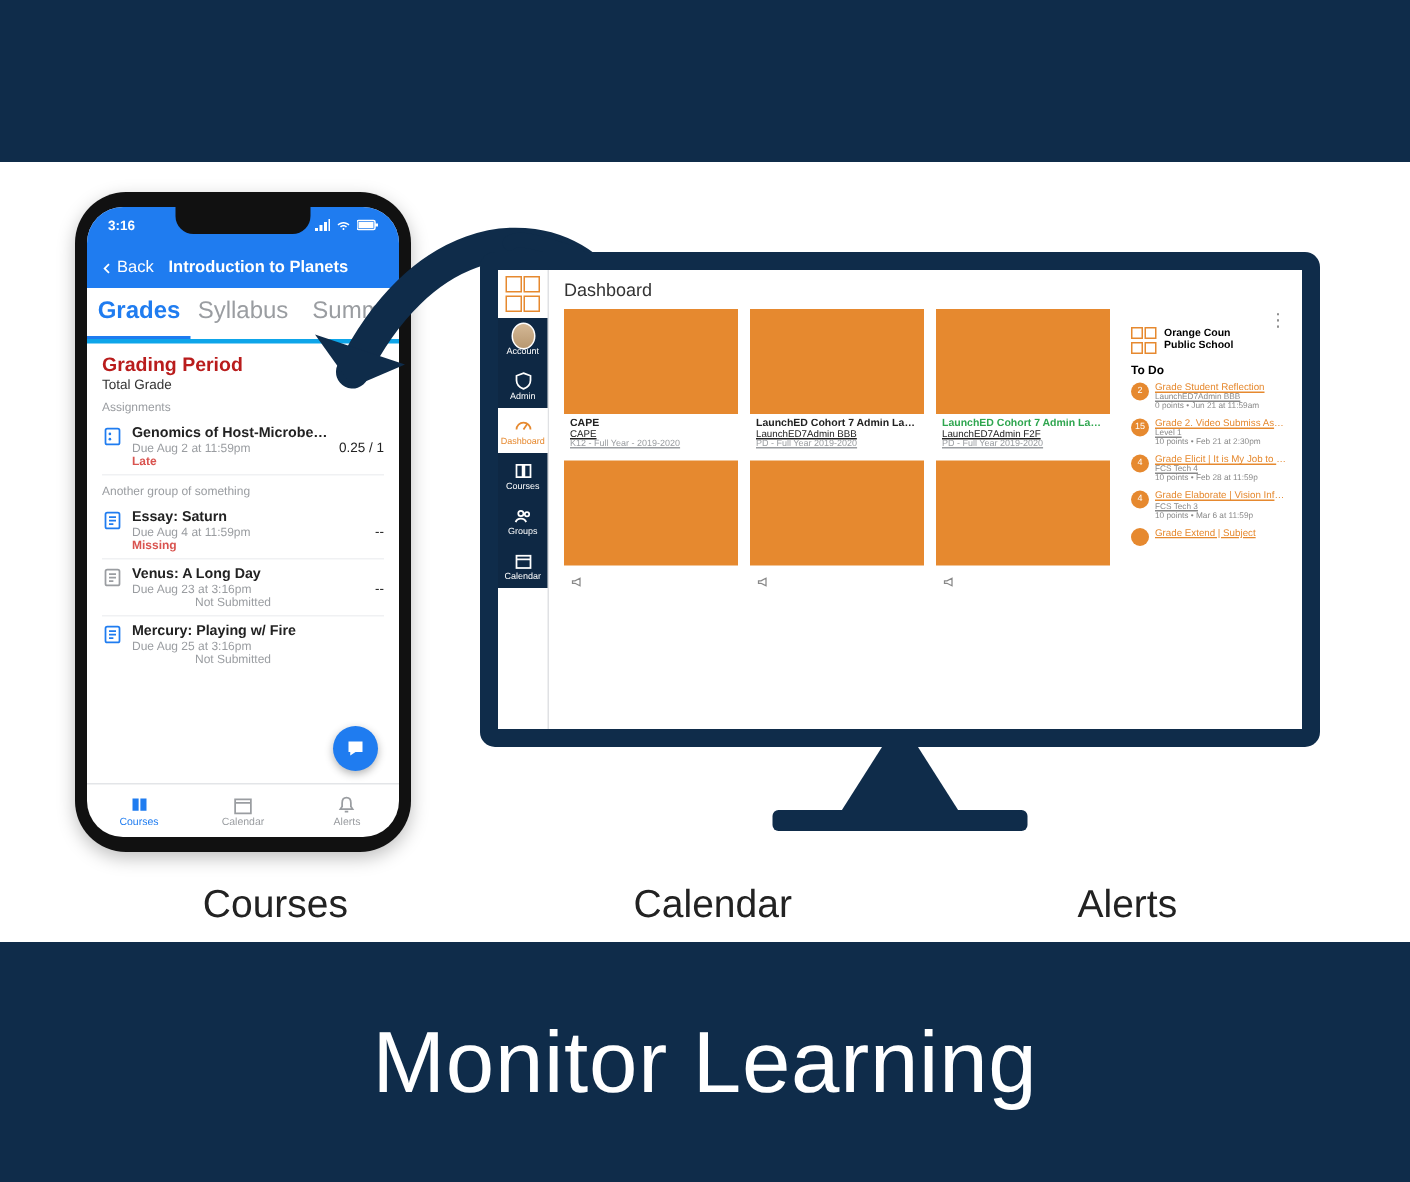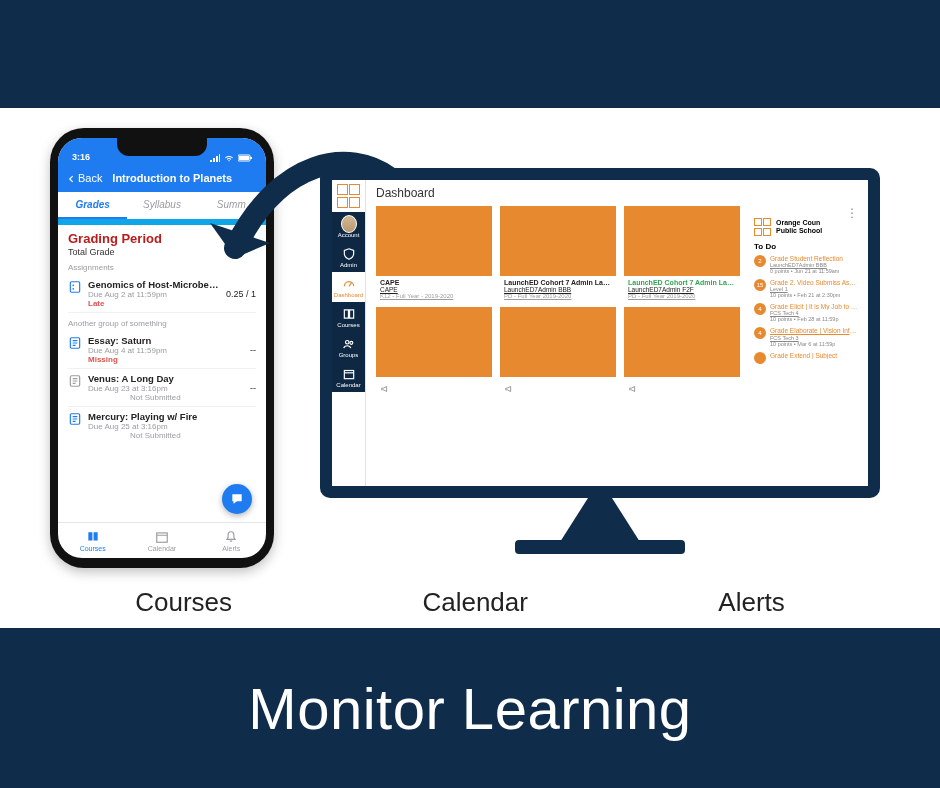--- a/index.html
+++ b/index.html
@@ -18,28 +18,28 @@
   .top-bar,.bottom-bar{background:var(--navy);width:100%;}
   .top-bar{height:108px;}
   .middle{height:520px;background:#fff;position:relative;}
   .bottom-bar{height:160px;display:flex;align-items:center;justify-content:center;}
   .bottom-bar .heading{color:#fff;font-size:58px;font-weight:400;letter-spacing:.5px;}
 
   
   .phone{position:absolute;left:50px;top:20px;width:224px;height:440px;background:#111;border-radius:34px;padding:10px 8px;box-shadow:0 4px 12px rgba(0,0,0,.25);}
   .phone-screen{width:100%;height:100%;background:#fff;border-radius:24px;overflow:hidden;display:flex;flex-direction:column;position:relative;}
   .notch{position:absolute;top:0;left:50%;transform:translateX(-50%);width:90px;height:18px;background:#111;border-radius:0 0 12px 12px;z-index:3;}
-  .status-bar{background:var(--blue);color:#fff;height:26px;display:flex;align-items:flex-end;justify-content:space-between;padding:0 14px 2px;font-size:9px;font-weight:600;}
+  .status-bar{background:var(--blue);color:#fff;height:26px;display:flex;align-items:center;justify-content:space-between;padding:0 14px 2px;font-size:9px;font-weight:600;}
   .status-bar .right-icons{display:flex;gap:4px;}
   .nav-bar{background:var(--blue);color:#fff;height:28px;display:flex;align-items:center;padding:0 8px;gap:6px;}
   .nav-bar .back{font-size:11px;display:flex;align-items:flex-end;gap:2px;}
   .nav-bar .back svg{width:10px;height:10px;}
   .nav-bar .title{flex:1;text-align:center;font-size:11px;font-weight:600;margin-left:-22px;}
 
-  .seg-tabs{display:flex;border-bottom:6px solid #0ea5e9;font-size:10px;font-style:italic;}
+  .seg-tabs{display:flex;border-bottom:3px solid #0ea5e9;font-size:16px;}
   .seg-tab{flex:1;text-align:center;padding:7px 0;color:var(--gray);}
   .seg-tab.active{color:var(--blue);border-bottom:2px solid var(--blue);font-weight:600;}
 
   .phone-body{flex:1;overflow:hidden;padding:6px 10px 0;}
   .gp-title{font-size:13px;font-weight:700;color:#b91c1c;}
   .gp-sub{font-size:9px;color:#333;margin-top:1px;}
   .section-label{font-size:8px;color:var(--gray);margin:6px 0 3px;}
   .assn{display:flex;gap:6px;padding:4px 0;border-bottom:1px solid #f0f1f3;}
   .assn:last-child{border-bottom:none;}
   .assn-icon{width:14px;height:14px;flex-shrink:0;margin-top:1px;}

